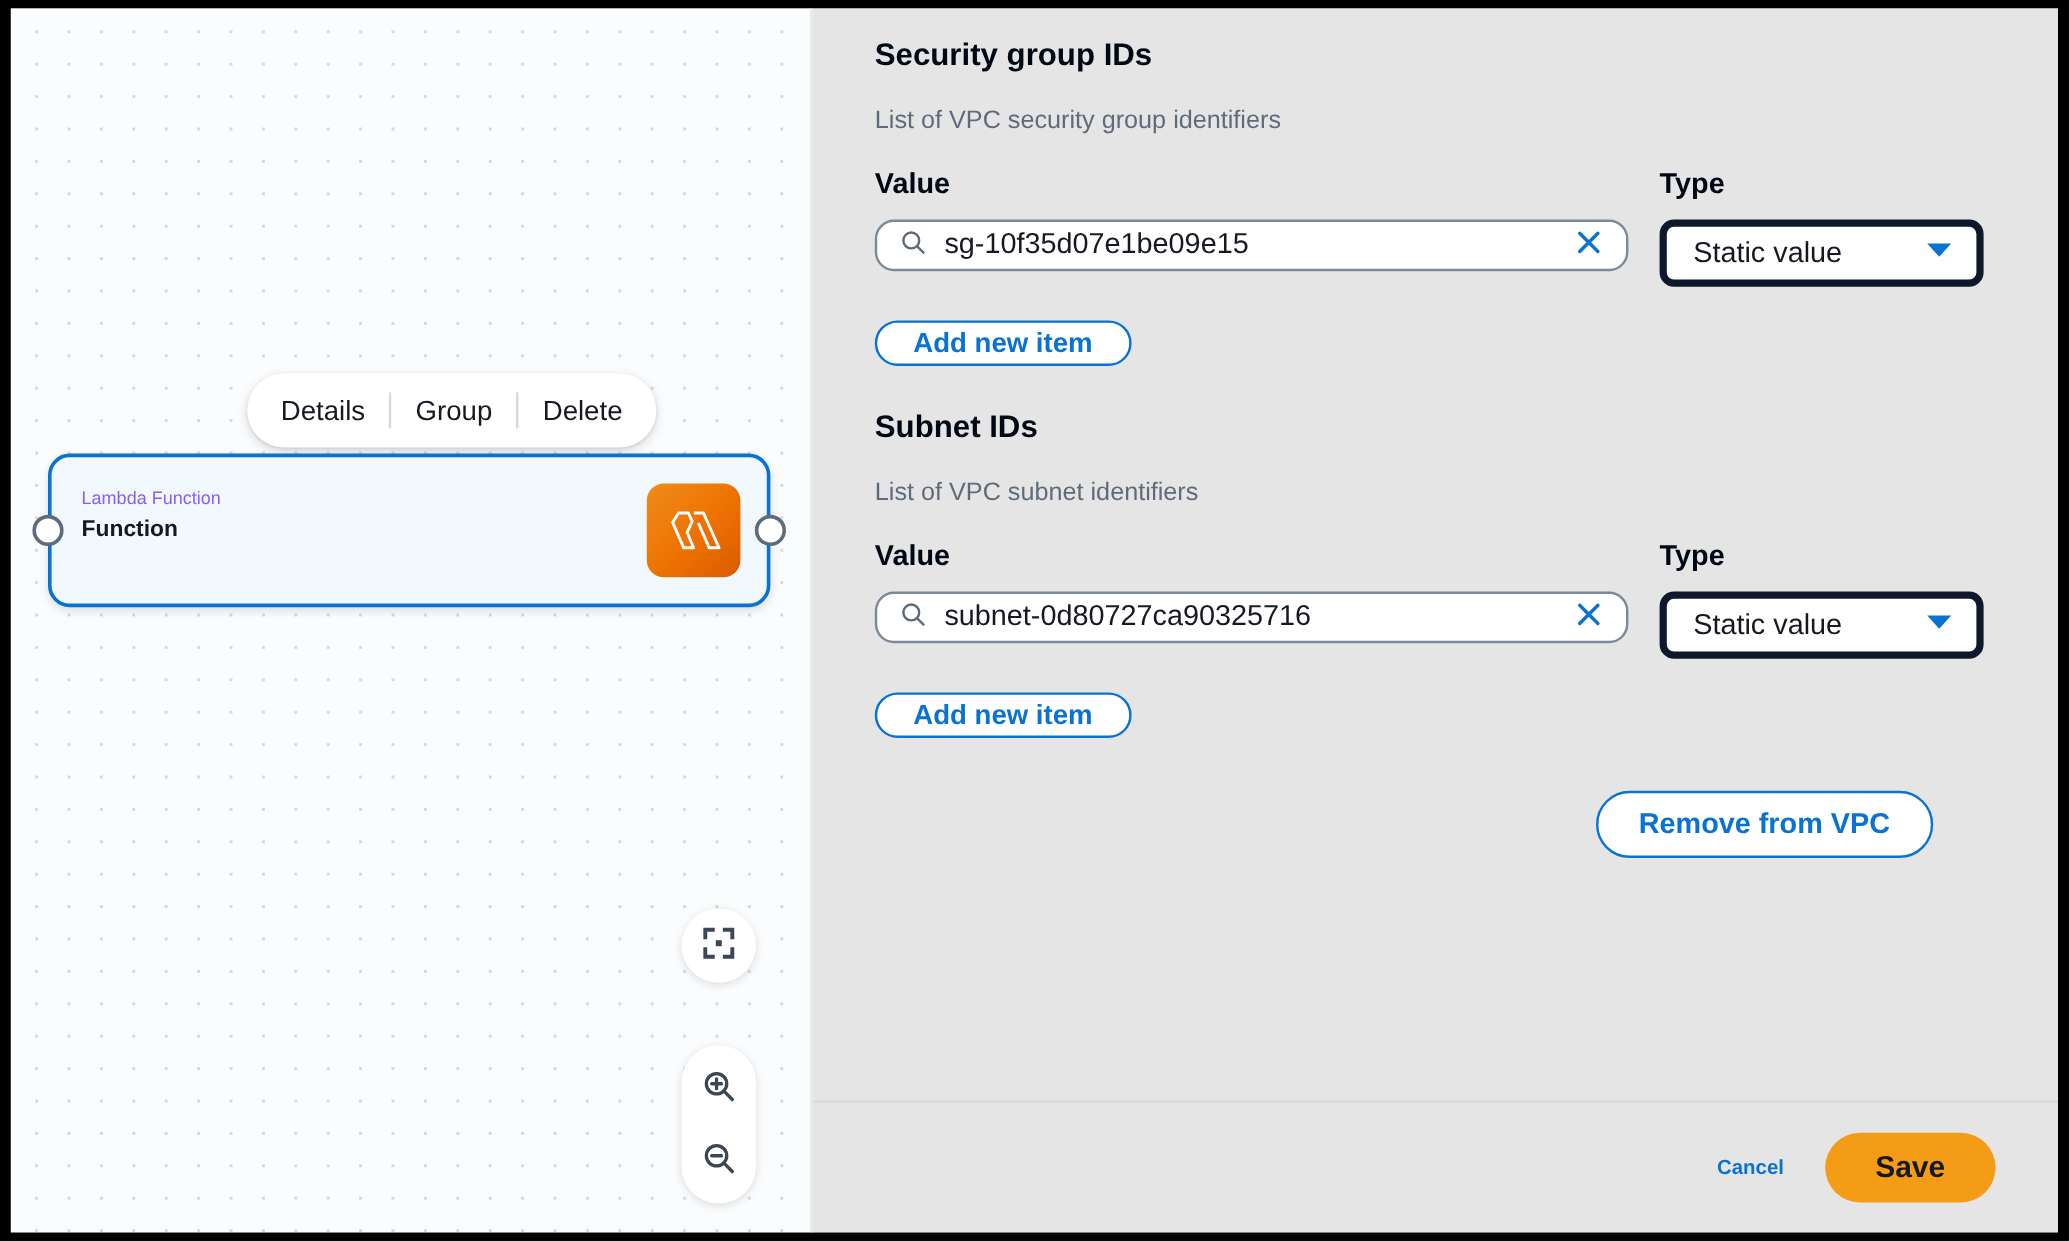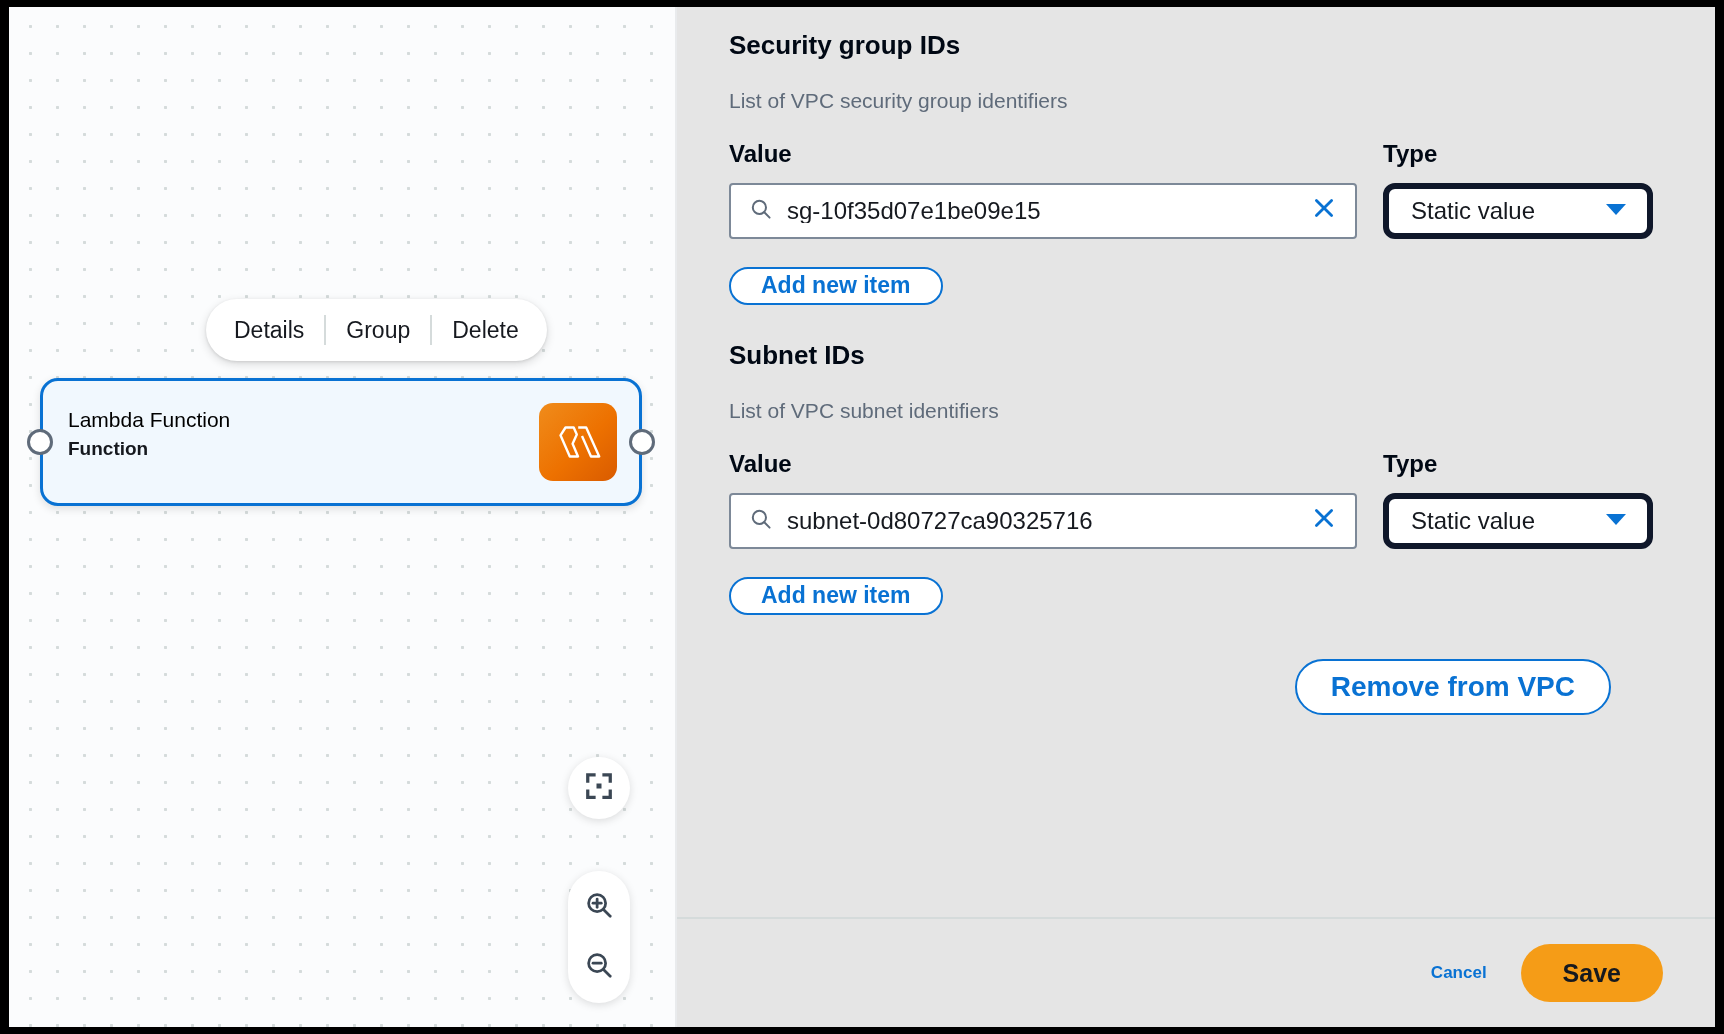--- a/index.html
+++ b/index.html
@@ -29,21 +29,21 @@
     background-image: radial-gradient(#d5dbdb 1.4px, transparent 1.5px);
     background-size: 27px 27px;
     background-position: 8px 6px;
     border-right: 2px solid #e9ebed;
     flex: 0 0 668px;
   }
 
   
   .node-toolbar {
     position: absolute;
-    left: 197px; top: 292px;
+    left: 197px; top: 304px;
     height: 62px;
     background: #ffffff;
     border-radius: 31px;
     box-shadow: 0 3px 10px rgba(0,0,0,0.14), 0 1px 3px rgba(0,0,0,0.10);
     display: flex;
     align-items: center;
     padding: 0 8px;
     text-align: right;
   }
   .node-toolbar .tb-item {
@@ -67,22 +67,22 @@
     left: 31px; top: 371px;
     width: 602px;
     height: 128px;
     background: #f1f8fe;
     border: 3px solid #0972d3;
     border-radius: 18px;
     box-shadow: 0 3px 8px rgba(0,0,0,0.12);
   }
   .node-text { position: absolute; left: 25px; top: 26px; }
   .node-sub {
-    font-size: 21px;
-    color: #000000;
+    font-size: 15px;
+    color: #8b5cf6;
     line-height: 1.2;
     margin-bottom: 6px;
   }
   .node-title {
     font-size: 19px;
     font-weight: bold;
     color: #16191f;
     line-height: 1.15;
   }
   .node-icon {
@@ -167,23 +167,23 @@
 
   .field-label {
     font-size: 24px;
     font-weight: bold;
     color: #000814;
     margin-bottom: 14px;
     line-height: 1.2;
   }
 
   .input-wrap {
-    height: 56px;
+    height: 43px;
     border: 2px solid #7d8998;
-    border-radius: 4px;
+    border-radius: 16px;
     background: #ffffff;
     display: flex;
     align-items: center;
     padding: 0 16px 0 18px;
     gap: 14px;
   }
   .input-wrap .txt {
     flex: 1 1 auto;
     font-size: 24px;
     color: #16191f;
@@ -234,21 +234,21 @@
     white-space: nowrap;
   }
   .add-btn-row { margin-top: 28px; margin-bottom: 34px; }
 
   .remove-row {
     display: flex;
     justify-content: flex-end;
     padding-right: 52px;
     margin-top: 44px;
   }
-  .remove-btn { height: 56px; padding: 0 34px; border-radius: 28px; font-size: 28px; }
+  .remove-btn { height: 56px; padding: 0 34px; border-radius: 28px; font-size: 24px; }
 
   .panel-footer {
     flex: 0 0 auto;
     height: 110px;
     border-top: 2px solid #d5dbdb;
     display: flex;
     align-items: center;
     justify-content: flex-end;
     gap: 34px;
     padding-right: 52px;

